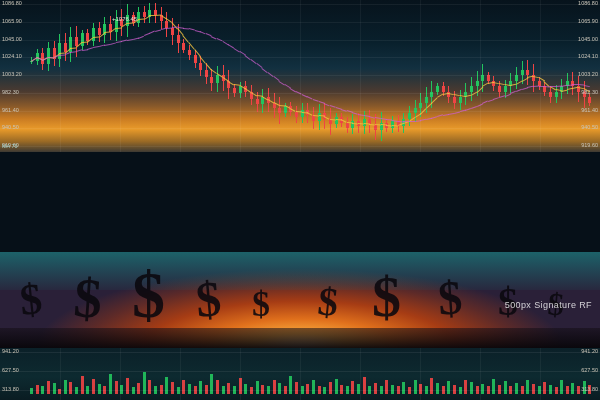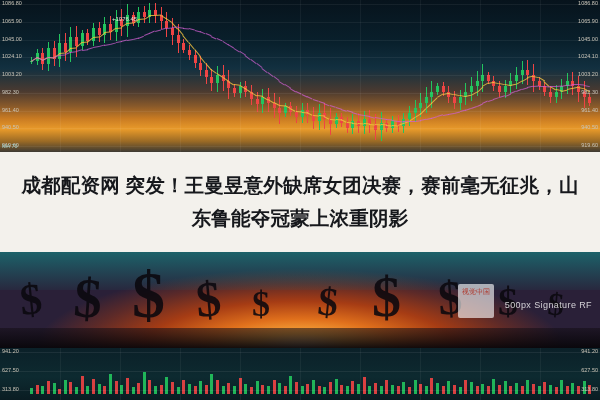--- a/index.html
+++ b/index.html
@@ -626,42 +626,36 @@
         <div class="axis-label axis-left" style="top: 124px;">940.50</div>
         <div class="axis-label axis-right" style="top: 124px;">940.50</div>
         <div class="axis-label axis-left" style="top: 142px;">919.60</div>
         <div class="axis-label axis-right" style="top: 142px;">919.60</div>
       </div>
 
     <div class="ann" style="left:112px; top:16px;">+1076.45</div>
     <div class="axis-label" style="left:2px; top:143px; color:#9fd0cc;">MA 70</div>
   </div>
 
-  <div class="headline-band">
-    <div class="headline-text">成都配资网 突发！王曼昱意外缺席女团决赛，赛前毫无征兆，山东鲁能夺冠蒙上浓重阴影</div>
-  </div>
 
   <div class="photo-band">
     <div class="sky-teal"></div>
     <div class="ground"></div>
 
     <div class="dollar" style="left:20px;  top:26px; font-size:44px; transform:rotate(-6deg);">$</div>
     <div class="dollar" style="left:74px;  top:18px; font-size:56px; transform:rotate(4deg);">$</div>
     <div class="dollar" style="left:132px; top:10px; font-size:66px;">$</div>
     <div class="dollar" style="left:196px; top:22px; font-size:50px; transform:rotate(-5deg);">$</div>
     <div class="dollar" style="left:252px; top:34px; font-size:36px;">$</div>
     <div class="dollar" style="left:318px; top:30px; font-size:40px; transform:rotate(6deg);">$</div>
     <div class="dollar" style="left:372px; top:16px; font-size:58px;">$</div>
     <div class="dollar" style="left:438px; top:22px; font-size:48px; transform:rotate(-4deg);">$</div>
     <div class="dollar" style="left:498px; top:30px; font-size:40px;">$</div>
     <div class="dollar" style="left:548px; top:36px; font-size:32px; transform:rotate(5deg);">$</div>
 
-    <div class="watermark-logo">
-      <div class="wm-logo-inner">视觉中国</div>
-    </div>
     <div class="wm-text" style="top:48px;">500px Signature RF</div>
   </div>
 
   <div class="bottom-band">
     <div class="candles" id="bot-bars" style="height:52px">
         <div class="bbar" style="left: 30px; height: 5.94985px; background: rgb(34, 197, 94); opacity: 0.9;"></div>
         <div class="bbar" style="left: 35.64px; height: 9.34977px; background: rgb(239, 68, 68); opacity: 0.9;"></div>
         <div class="bbar" style="left: 41.28px; height: 7.64981px; background: rgb(34, 197, 94); opacity: 0.9;"></div>
         <div class="bbar" style="left: 46.92px; height: 12.7497px; background: rgb(239, 68, 68); opacity: 0.9;"></div>
         <div class="bbar" style="left: 52.56px; height: 11.0497px; background: rgb(34, 197, 94); opacity: 0.9;"></div>

